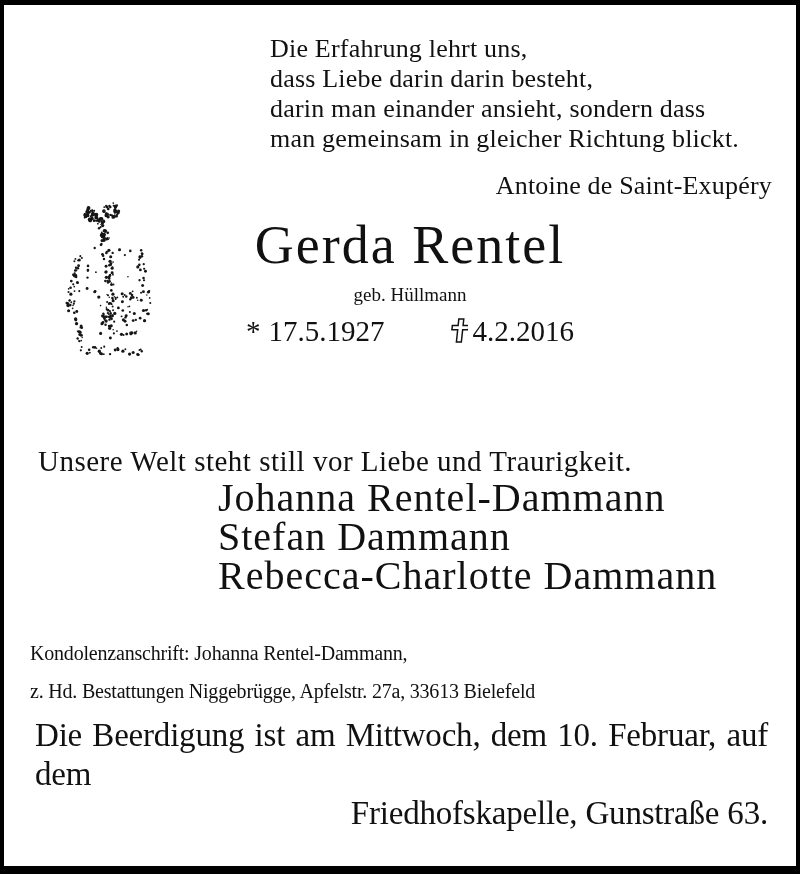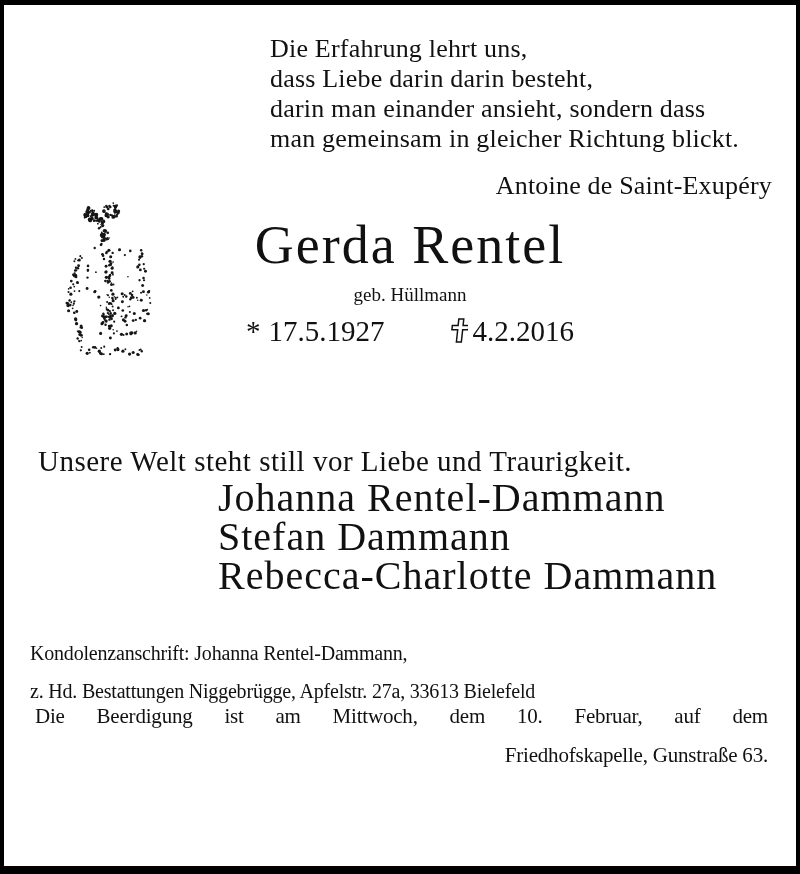--- a/index.html
+++ b/index.html
@@ -86,23 +86,23 @@
     position: absolute;
     left: 30px; top: 634px;
     width: 745px;
     font-size: 20px;
     line-height: 38px;
     letter-spacing: -0.2px;
     white-space: nowrap;
   }
   .funeral {
     position: absolute;
-    left: 35px; top: 697px;
+    left: 35px; top: 716px;
     width: 733px;
-    font-size: 21px;
+    font-size: 33px;
     line-height: 39px;
     letter-spacing: -0.2px;
   }
   .funeral .jline { text-align: justify; text-align-last: justify; }
   .funeral .lastline { text-align: right; }
 </style>
 </head>
 <body>
 
 <div class="page">

